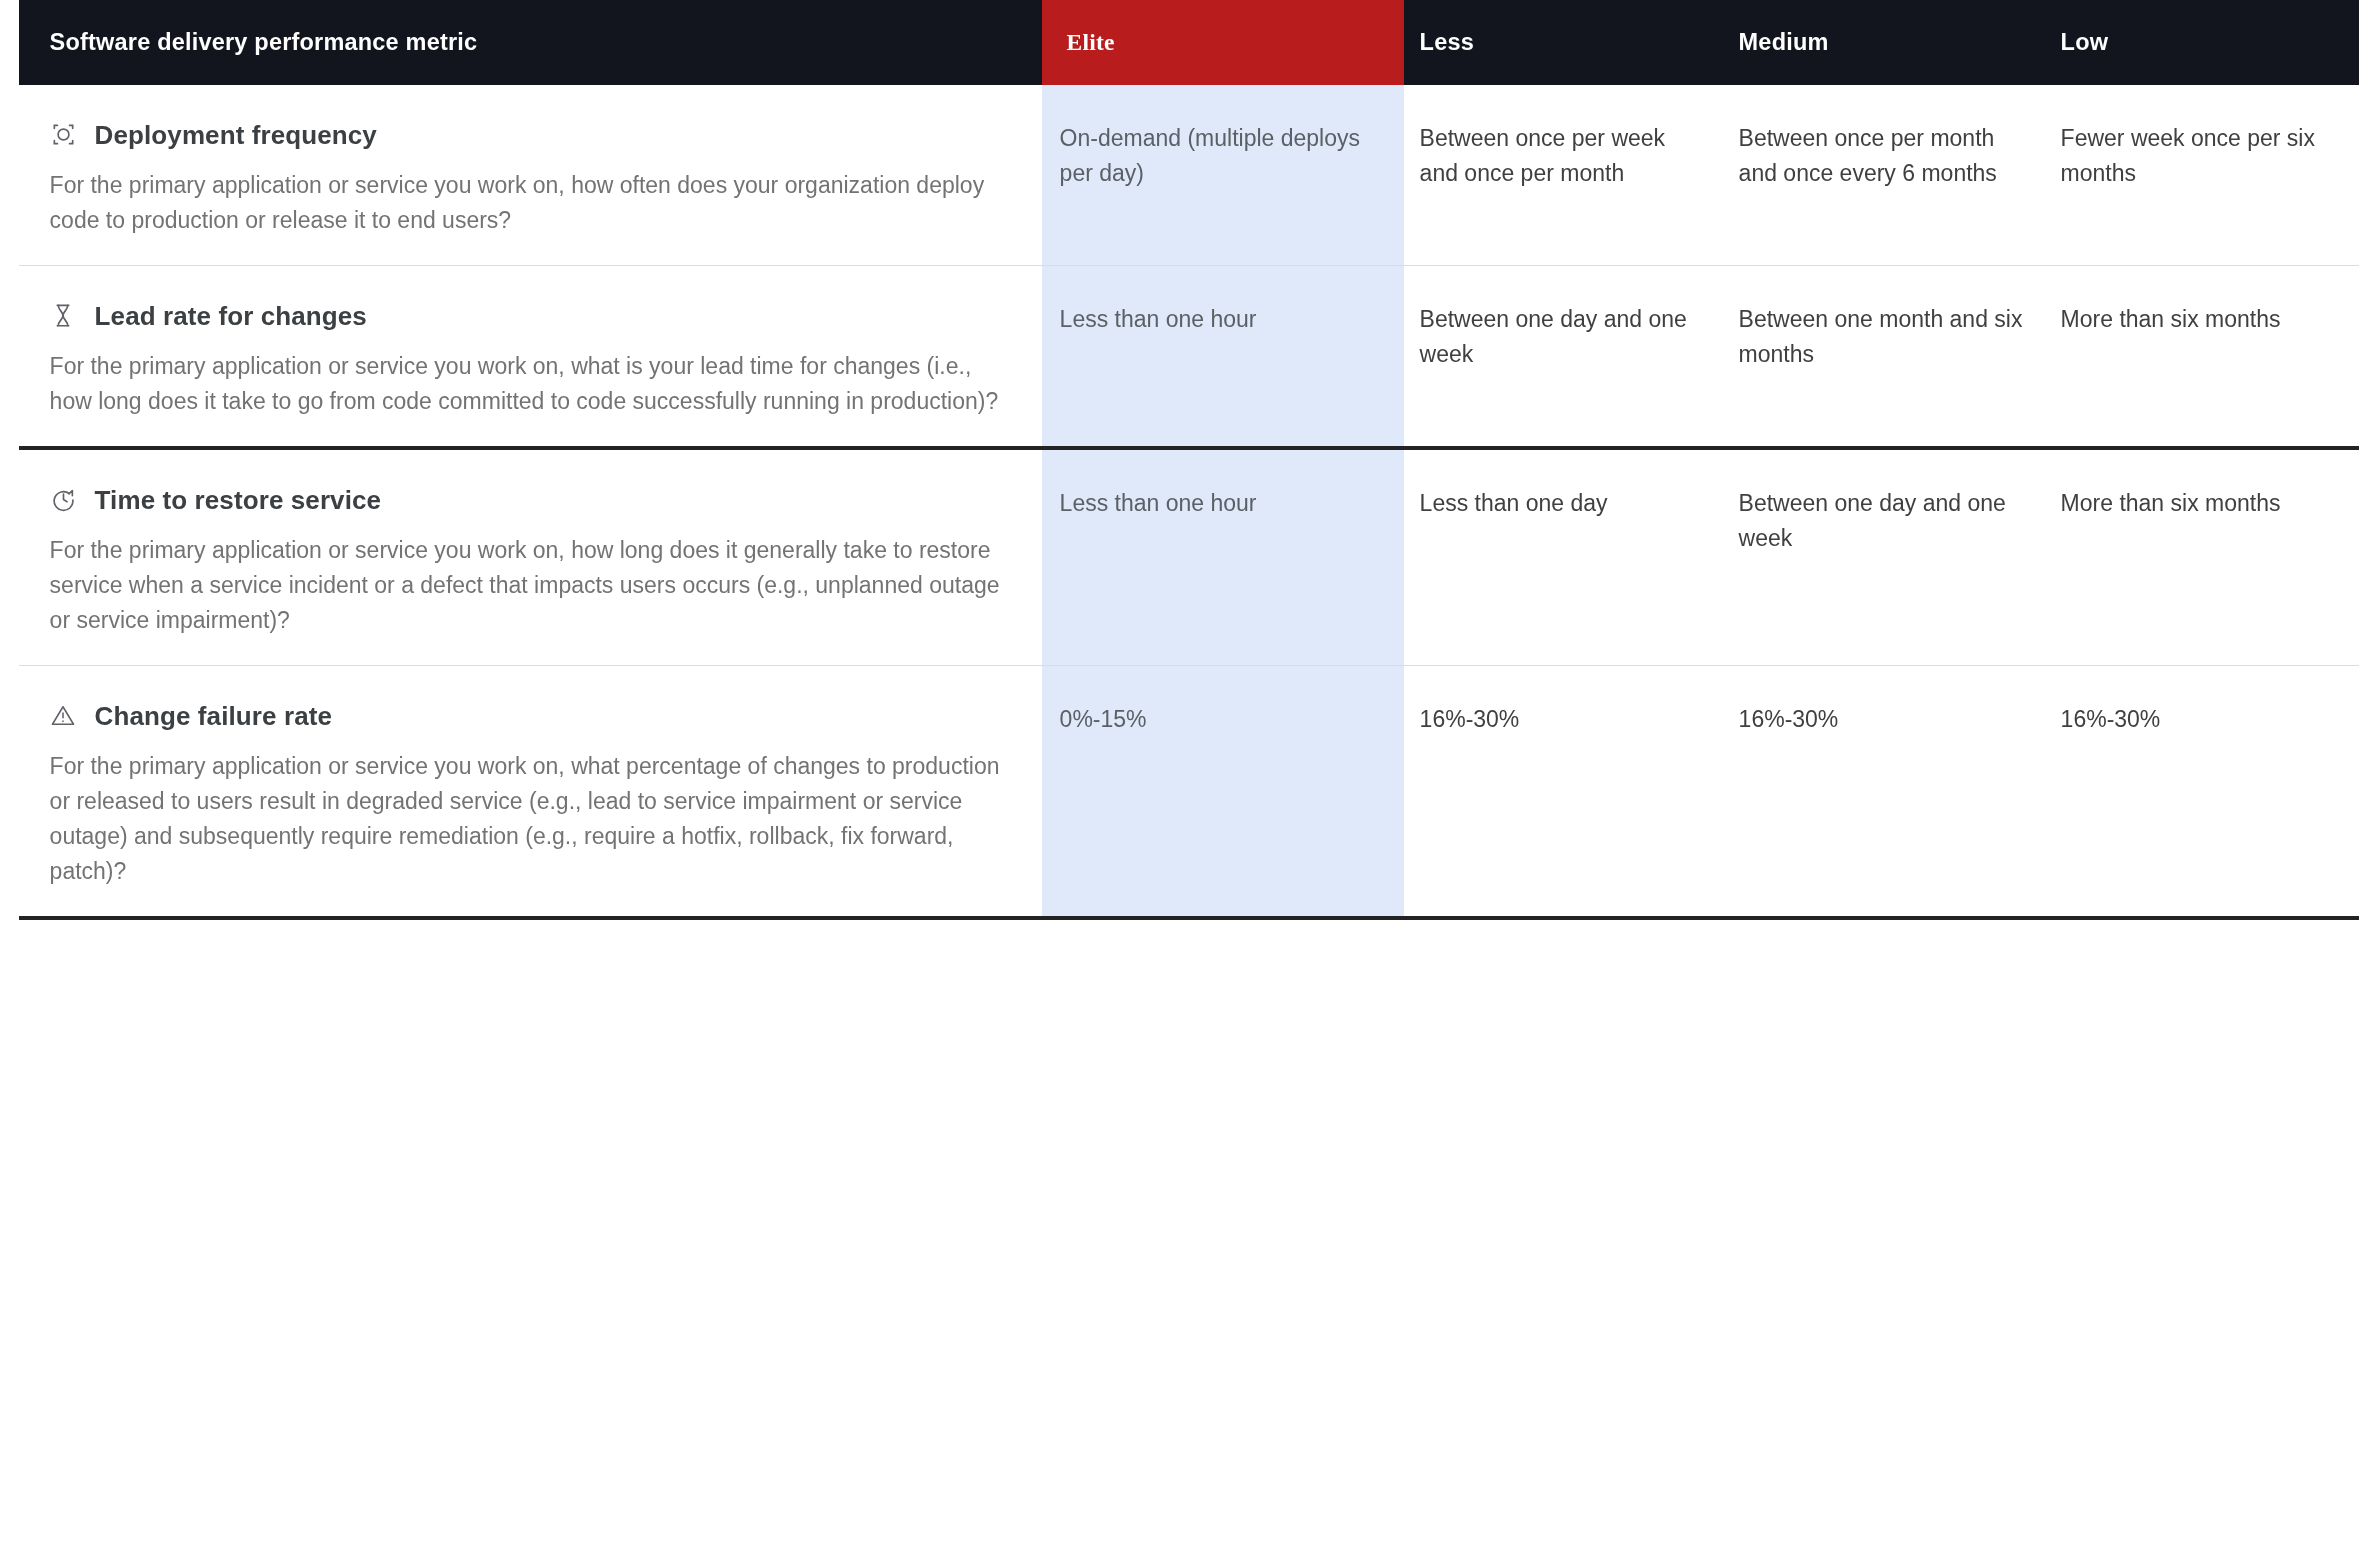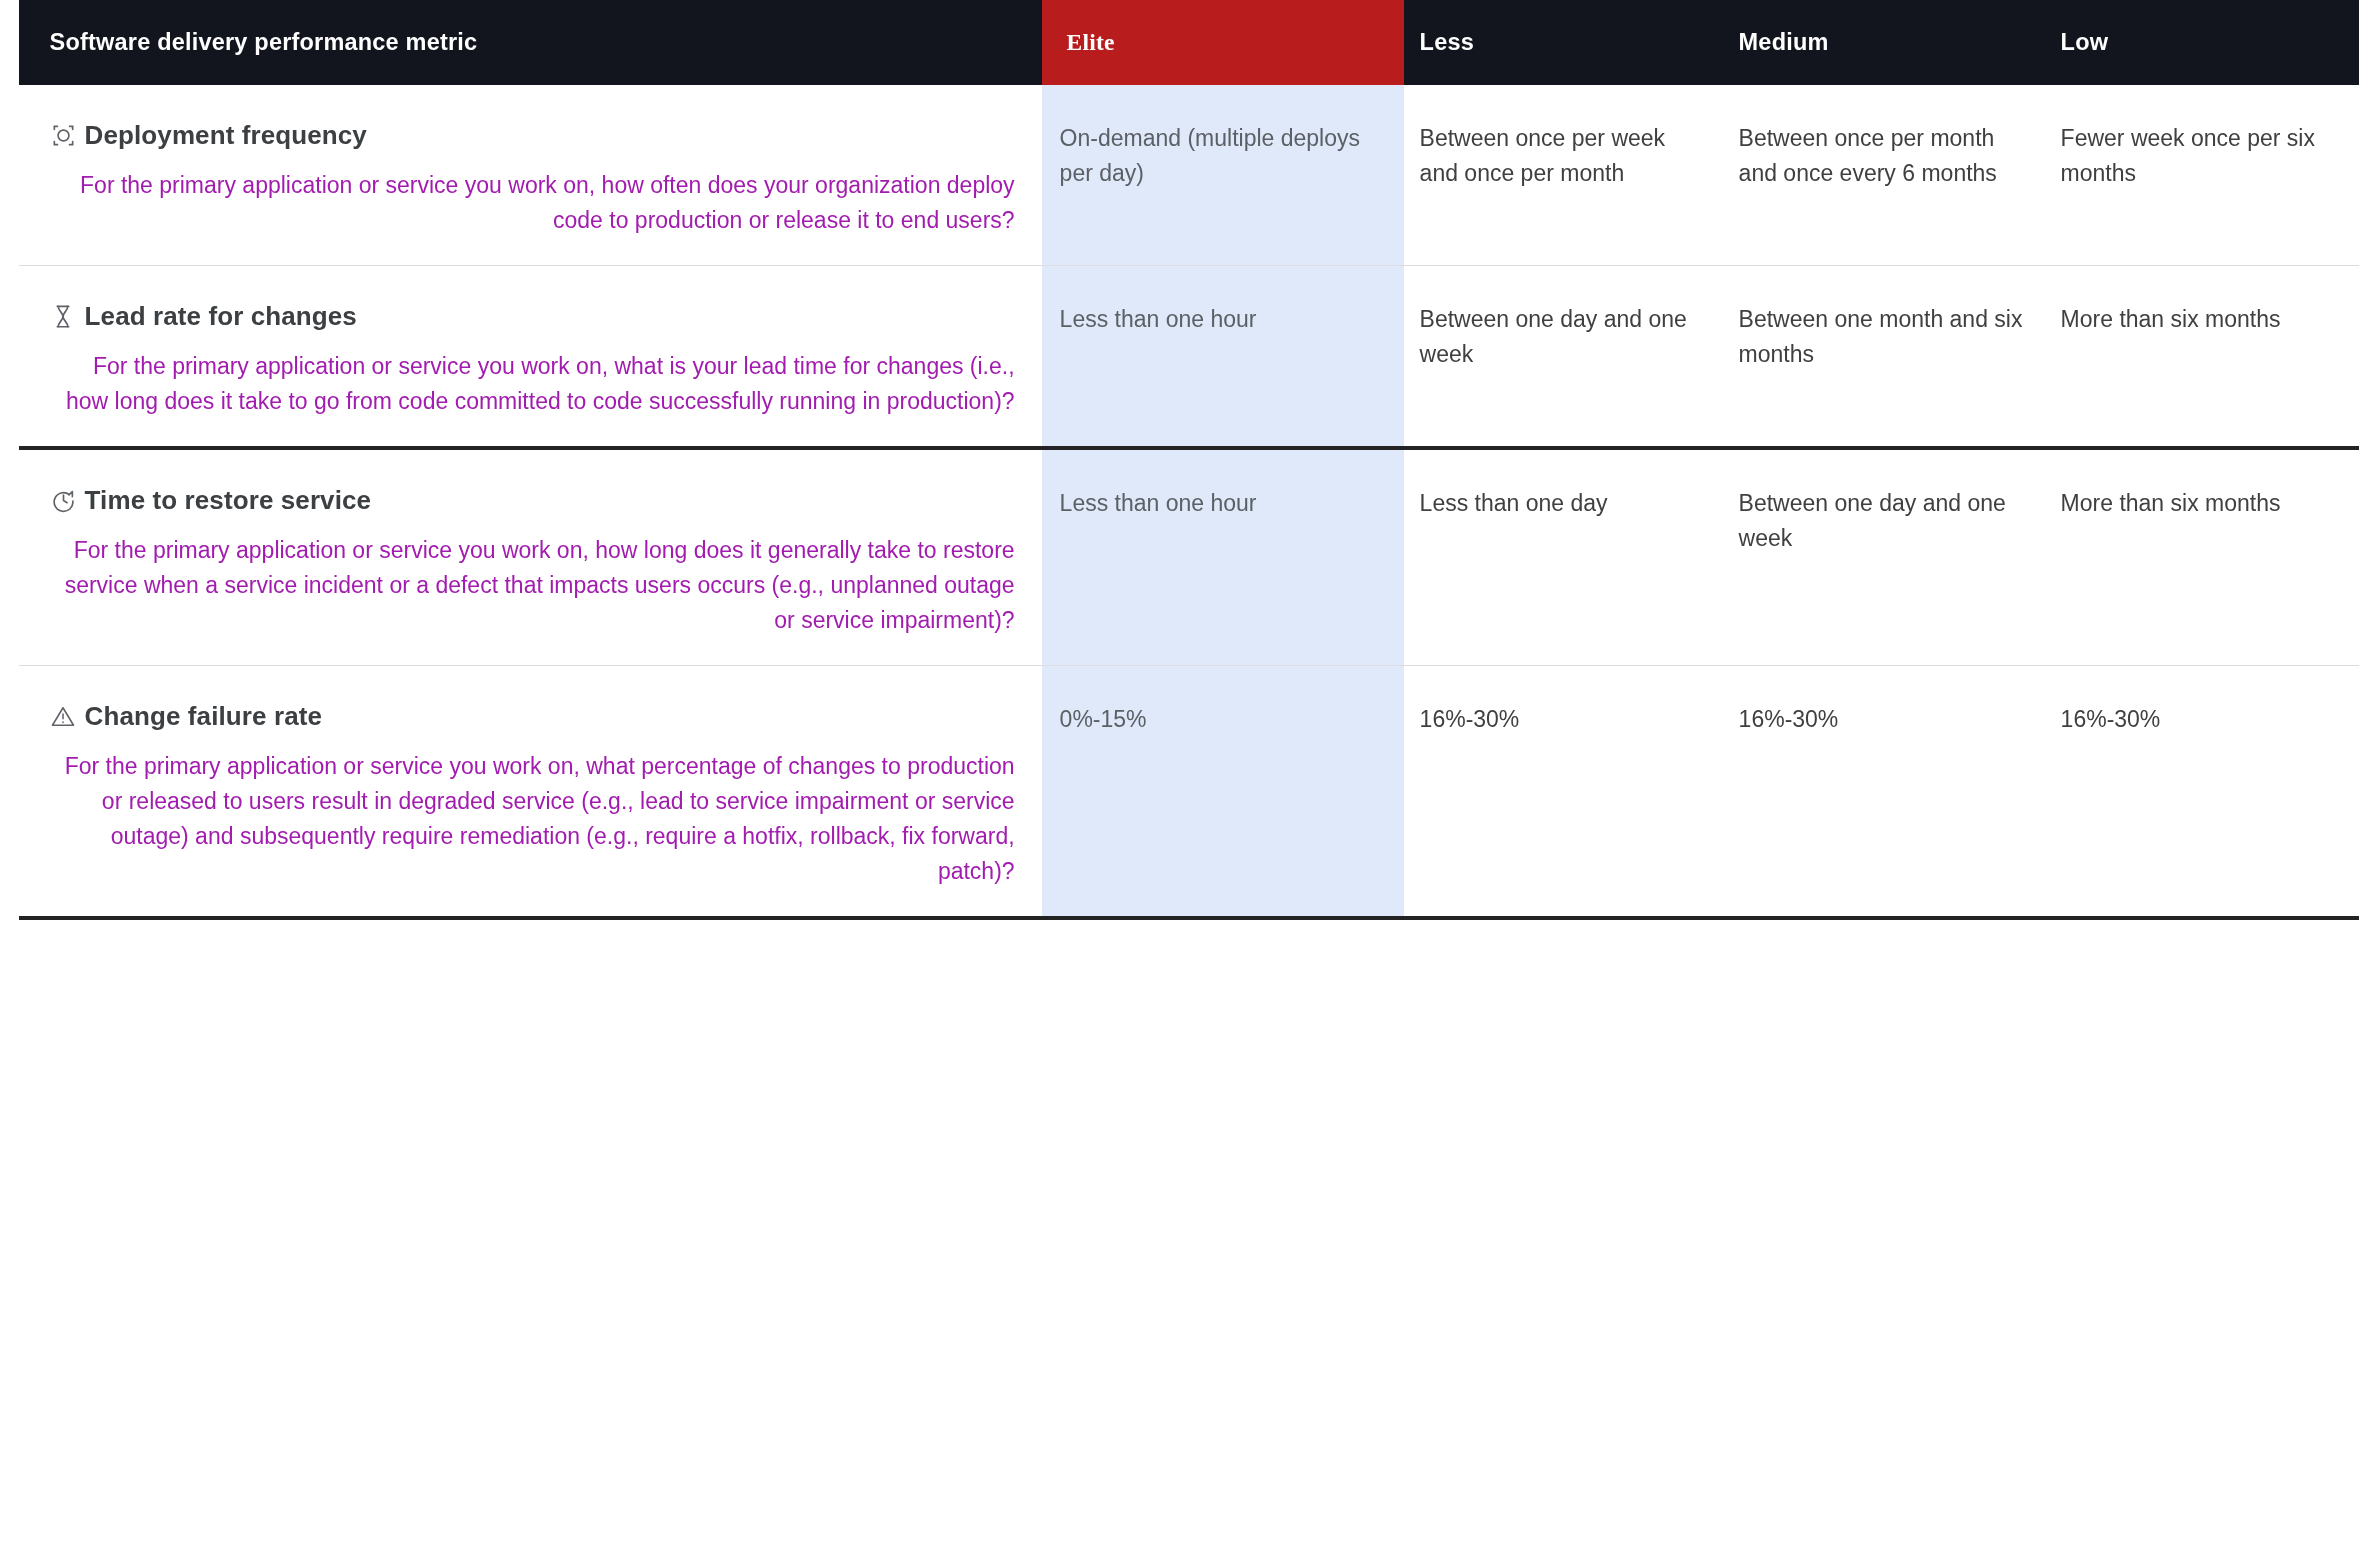--- a/index.html
+++ b/index.html
@@ -68,22 +68,22 @@
   }
 
   
   tbody tr.divider-light > td { border-bottom: 1.9px solid #dcdcdc; }
   tbody tr.divider-dark  > td { border-bottom: 4.3px solid #232323; }
   tbody tr.divider-bottom > td { border-bottom: 4.3px solid #232323; }
 
   
   .metric-head {
     display: flex;
-    align-items: center;
-    gap: 8px;
+    align-items: flex-start;
+    gap: 18px;
     margin-bottom: 18.6px;
   }
   .metric-icon {
     flex: 0 0 auto;
     width: 27px;
     height: 27px;
     display: inline-flex;
     align-items: center;
     justify-content: center;
     color: #5f6368;
@@ -92,23 +92,22 @@
   .metric-title {
     font-size: 26px;
     font-weight: bold;
     color: #3c4043;
     letter-spacing: 0.1px;
     line-height: 1.1;
   }
   .metric-desc {
     font-size: 23px;
     line-height: 1.52;
-    color: #a21caf;
+    color: #737373;
     max-width: 991px;
-    text-align: right;
   }
 
   
   .value-text {
     font-size: 23px;
     line-height: 1.52;
     color: #404040;
   }
   .cell-elite .value-text { color: #5b6066; }
 </style>

